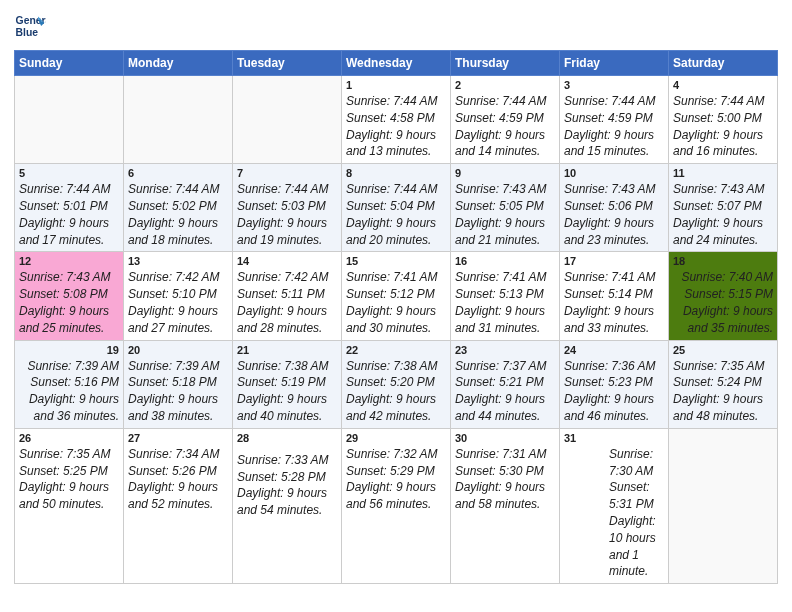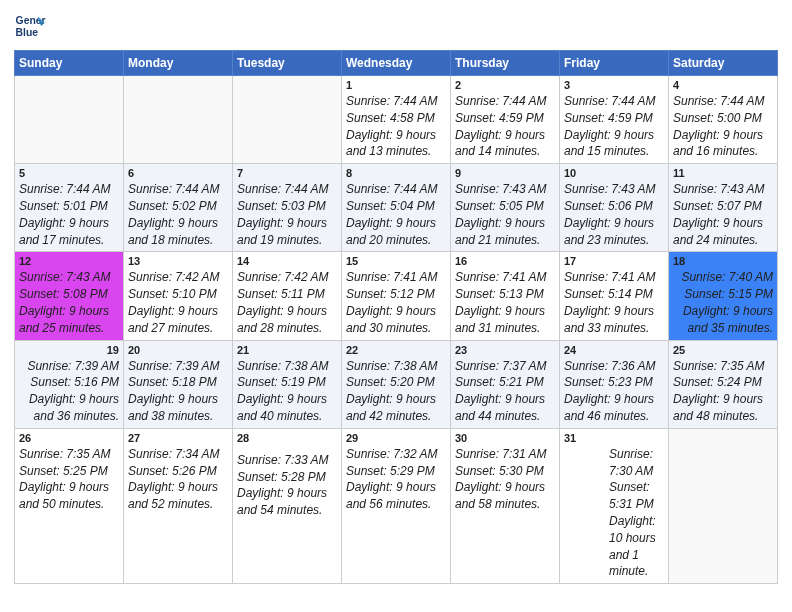--- a/index.html
+++ b/index.html
@@ -196,21 +196,21 @@
           </td>
           <td style="background: rgb(240, 244, 250);">
             <div class="day-num">11</div>
             <div class="day-info" style="white-space: pre-line;">Sunrise: 7:43 AM
 Sunset: 5:07 PM
 Daylight: 9 hours
 and 24 minutes.</div>
           </td>
         </tr>
         <tr>
-          <td style="background: #d946ef;">
+          <td style="background: #f9a8d4;">
             <div class="day-num">12</div>
             <div class="day-info" style="white-space: pre-line;">Sunrise: 7:43 AM
 Sunset: 5:08 PM
 Daylight: 9 hours
 and 25 minutes.</div>
           </td>
           <td style="background: rgb(255, 255, 255);">
             <div class="day-num">13</div>
             <div class="day-info" style="white-space: pre-line;">Sunrise: 7:42 AM
 Sunset: 5:10 PM
@@ -238,21 +238,21 @@
 Daylight: 9 hours
 and 31 minutes.</div>
           </td>
           <td style="background: rgb(255, 255, 255); margin-left: 28px;">
             <div class="day-num">17</div>
             <div class="day-info" style="white-space: pre-line;">Sunrise: 7:41 AM
 Sunset: 5:14 PM
 Daylight: 9 hours
 and 33 minutes.</div>
           </td>
-          <td style="background: #3b82f6;">
+          <td style="background: #4d7c0f;">
             <div class="day-num">18</div>
             <div class="day-info" style="white-space: pre-line; text-align: right;">Sunrise: 7:40 AM
 Sunset: 5:15 PM
 Daylight: 9 hours
 and 35 minutes.</div>
           </td>
         </tr>
         <tr>
           <td style="background: rgb(240, 244, 250); text-align: right;">
             <div class="day-num">19</div>

